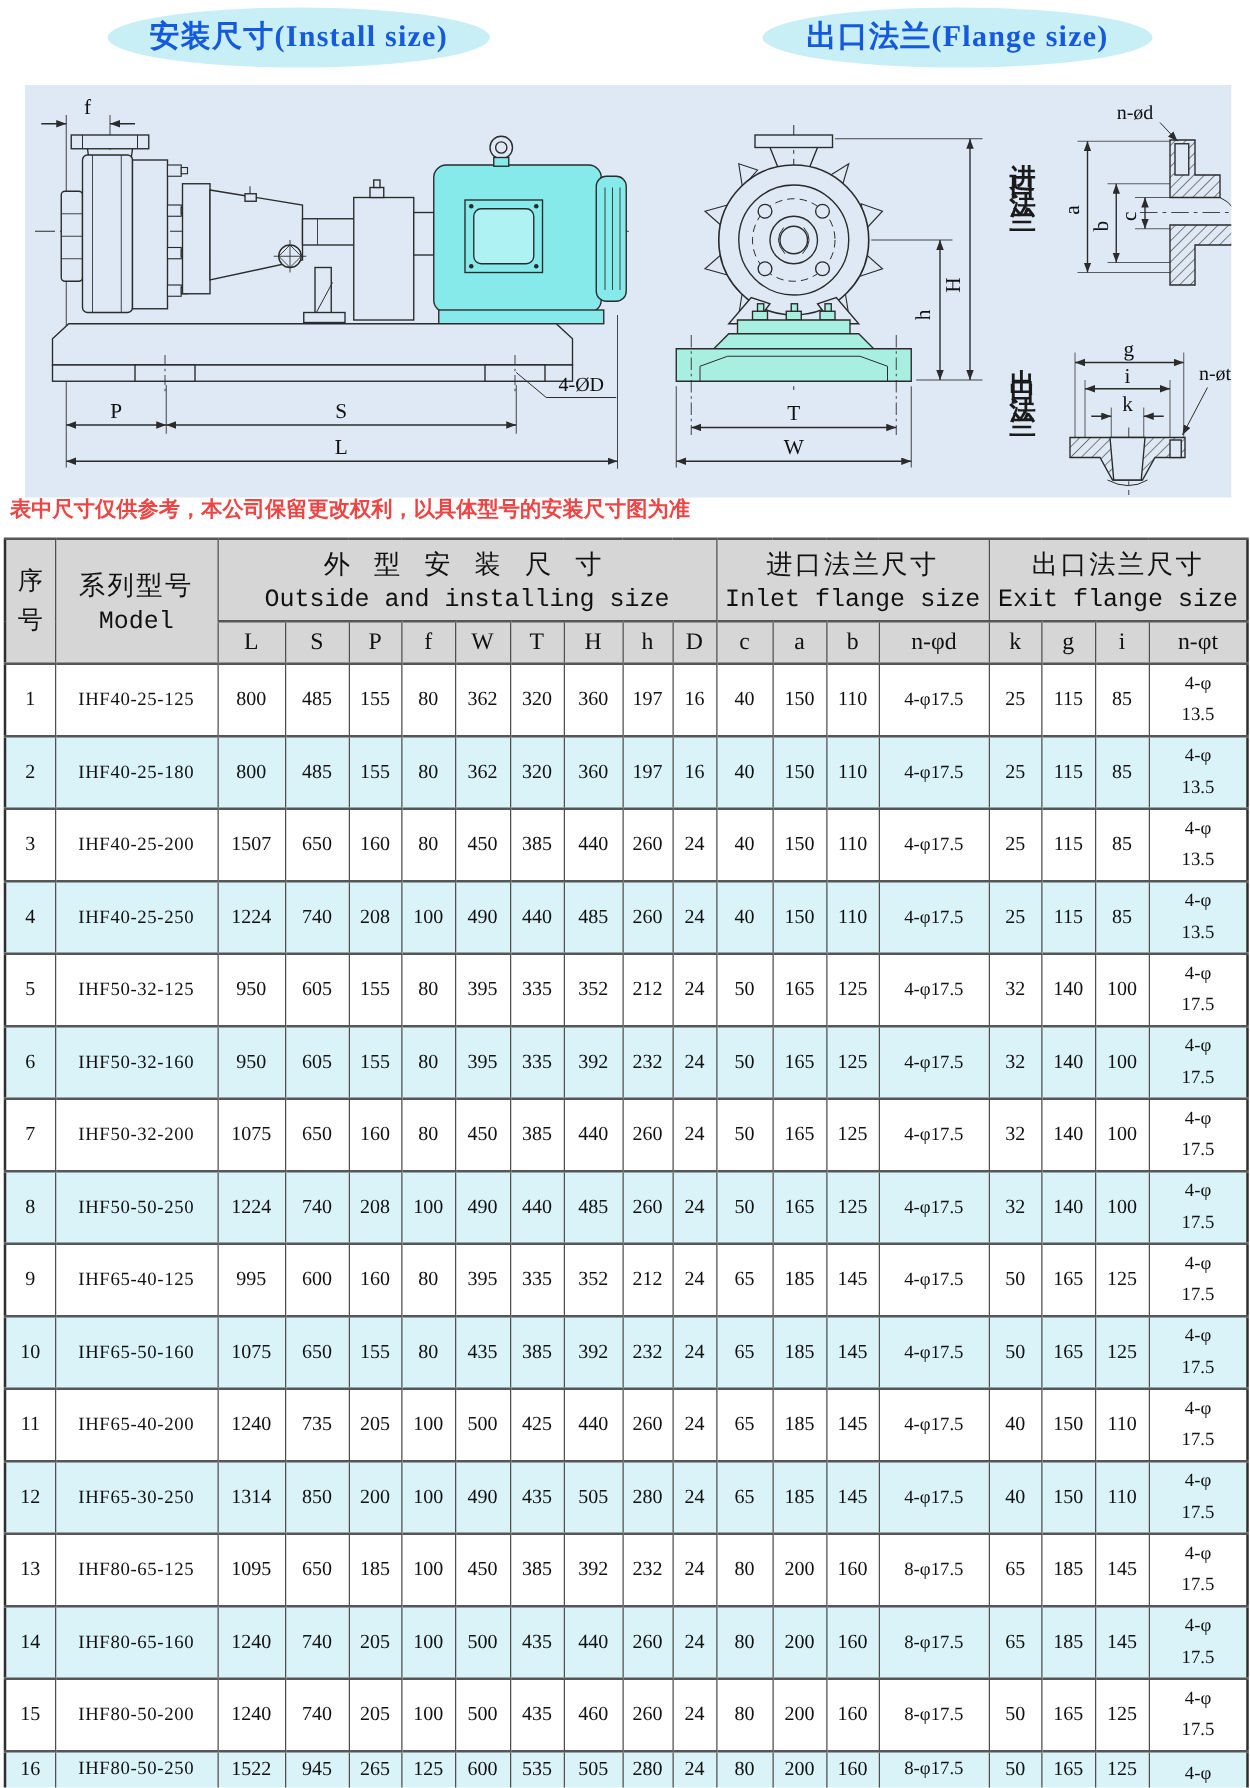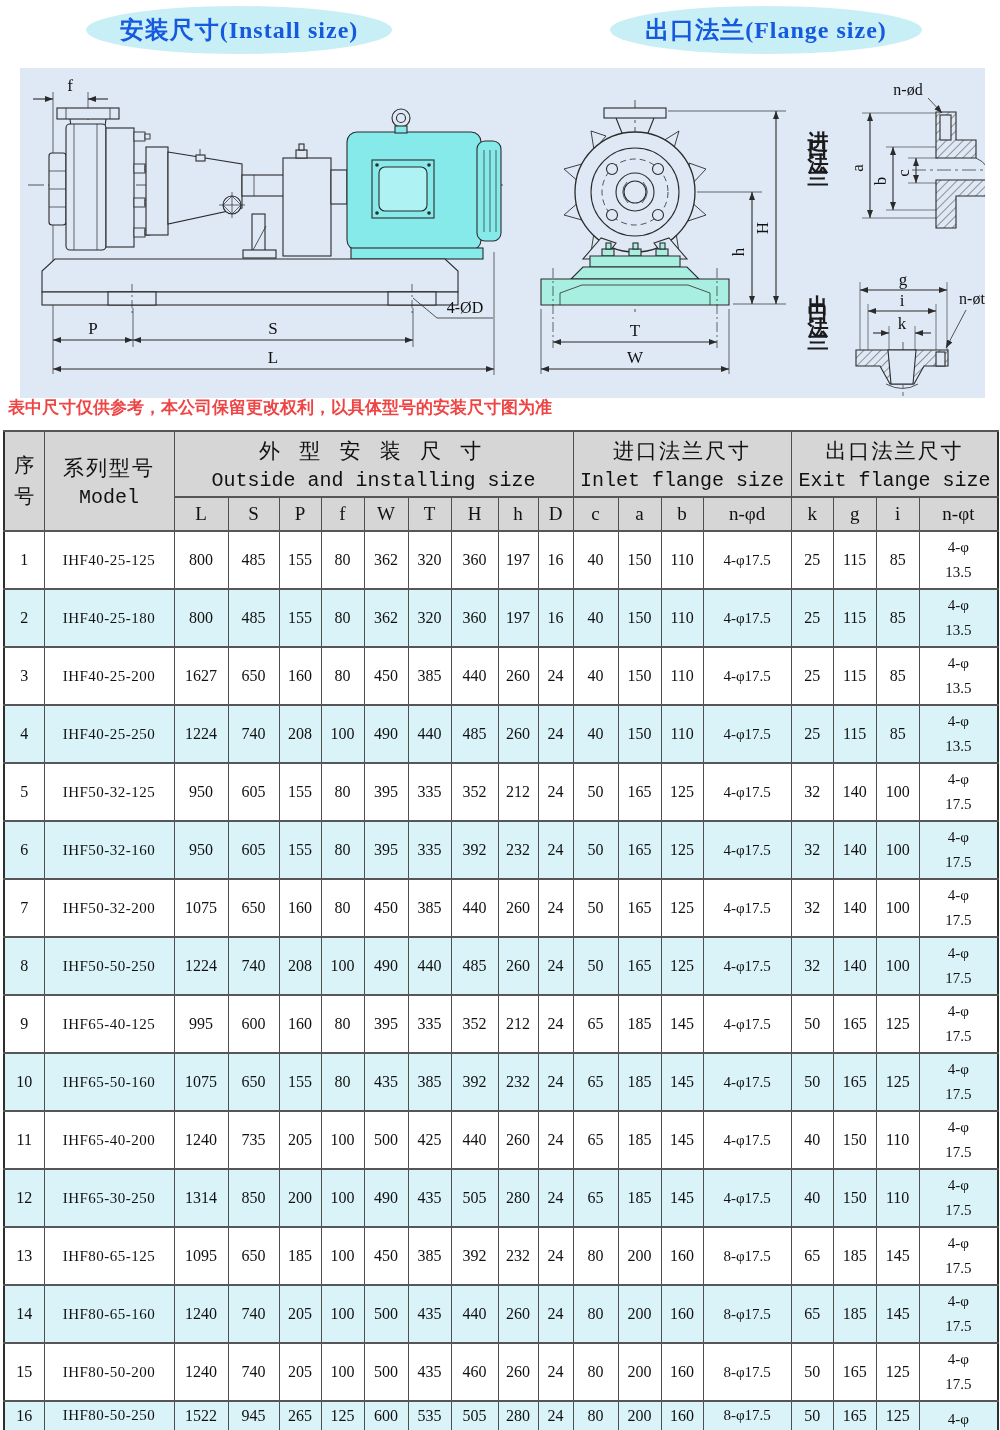--- a/index.html
+++ b/index.html
@@ -355,21 +355,21 @@
         <td class="c-nd">4-φ17.5</td>
         <td class="c-k">25</td>
         <td class="c-g">115</td>
         <td class="c-i">85</td>
         <td class="c-nt">4-φ
 13.5</td>
       </tr>
       <tr>
         <td class="c-no">3</td>
         <td class="c-model">IHF40-25-200</td>
-        <td class="c-L">1627</td>
+        <td class="c-L">1507</td>
         <td class="c-S">650</td>
         <td class="c-P">160</td>
         <td class="c-f">80</td>
         <td class="c-W">450</td>
         <td class="c-T">385</td>
         <td class="c-H">440</td>
         <td class="c-h">260</td>
         <td class="c-D">24</td>
         <td class="c-c">40</td>
         <td class="c-a">150</td>

